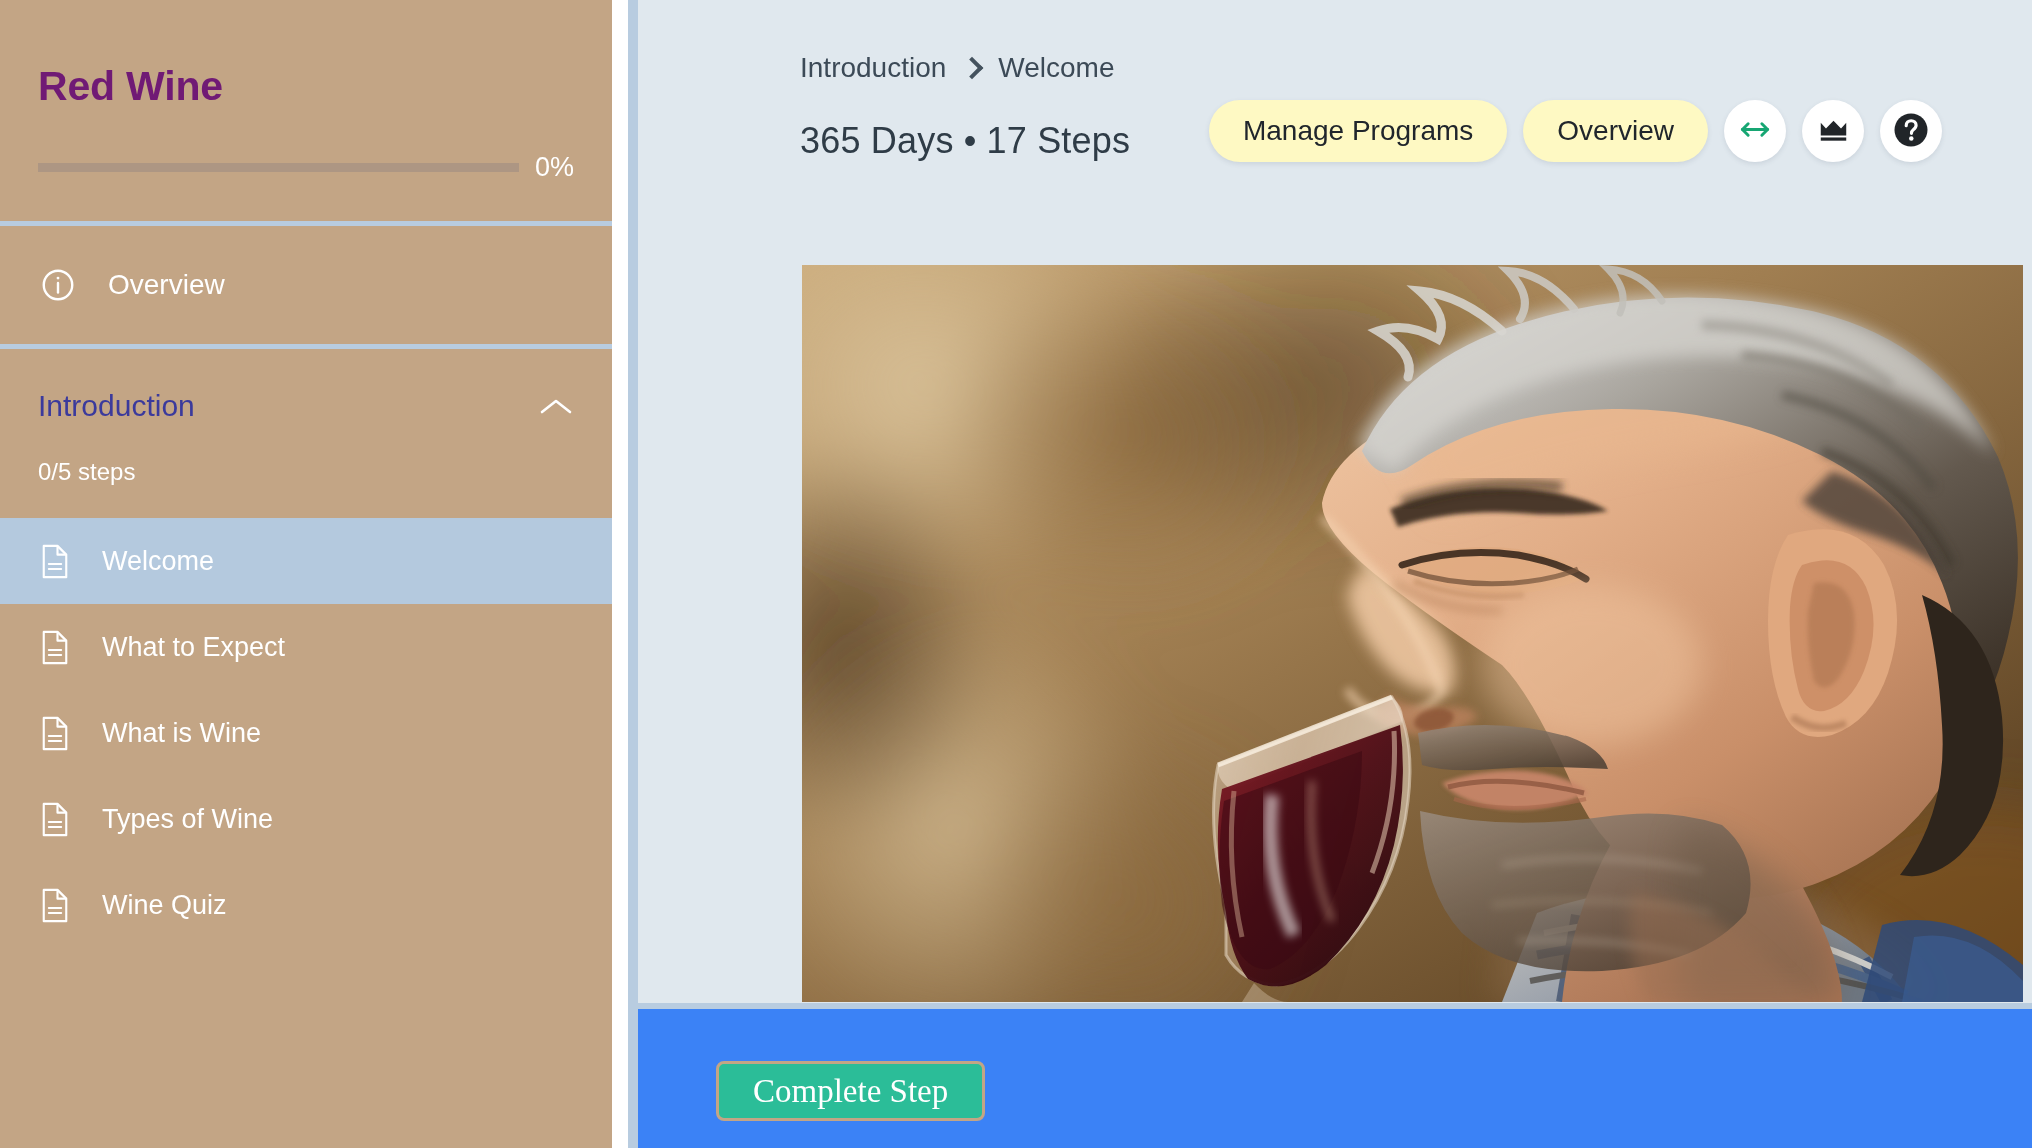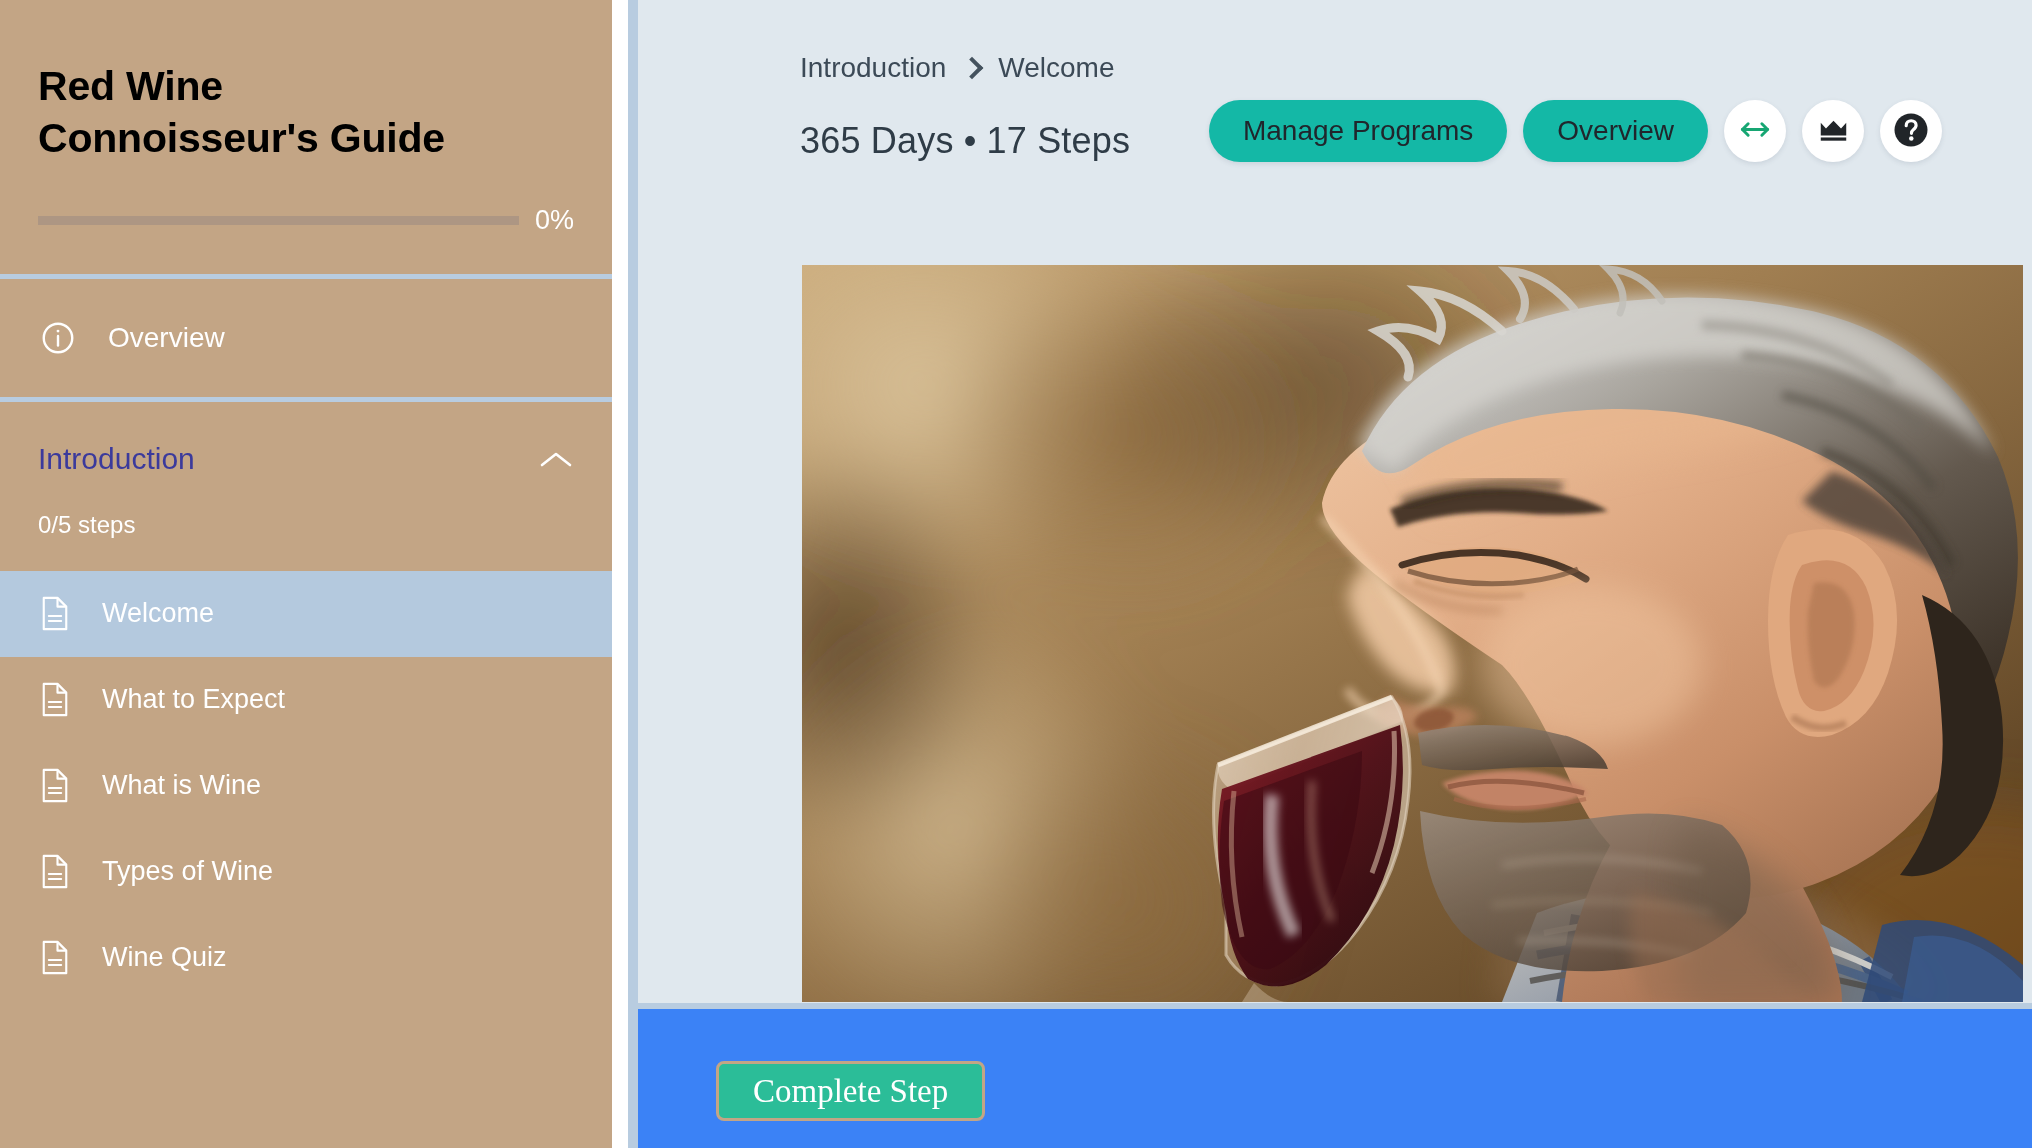--- a/index.html
+++ b/index.html
@@ -26,21 +26,21 @@
     width: 612px;
     height: 1148px;
     background: #c3a585;
     overflow: hidden;
   }
 
   .sb-header {
     padding: 60px 38px 0 38px;
   }
   .sb-title-line {
-    color: #000000;
+    color: #701a75;
     font-size: 41px;
     font-weight: bold;
     line-height: 1.28;
     letter-spacing: -0.2px;
     white-space: nowrap;
   }
 
   .sb-progress-wrap {
     display: flex;
     align-items: center;
@@ -178,21 +178,21 @@
   .meta-dot { padding: 0 10px; }
 
   .topbar-actions {
     position: absolute;
     right: 90px; top: 100px;
     display: flex;
     align-items: center;
     gap: 16px;
   }
   .pill {
-    background: #14b8a6;
+    background: #fef9c3;
     border: none;
     border-radius: 999px;
     height: 62px;
     padding: 0 34px;
     font-family: "Liberation Sans", sans-serif;
     font-size: 28px;
     color: #20262c;
     display: flex;
     align-items: center;
     justify-content: center;
@@ -260,21 +260,20 @@
 </style>
 </head>
 <body>
 
 <div id="app">
 
   <aside id="sidebar">
 
     <div class="sb-header">
       <div class="sb-title-line">Red Wine</div>
-      <div class="sb-title-line">Connoisseur's Guide</div>
 
       <div class="sb-progress-wrap">
         <div class="sb-progress-track">
           <div class="sb-progress-fill" style="width: 0%;"></div>
         </div>
         <div class="sb-progress-pct">0%</div>
       </div>
     </div>
 
     <div style="height:40px"></div>

